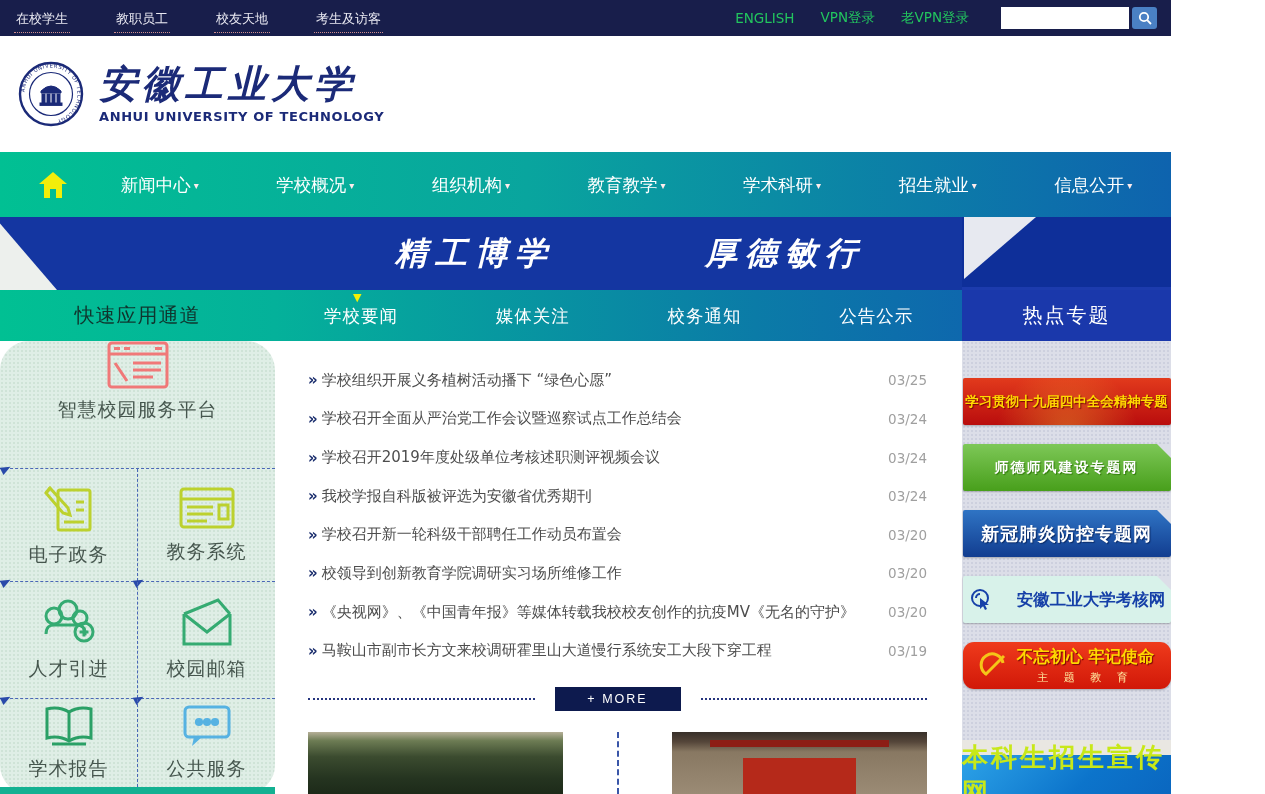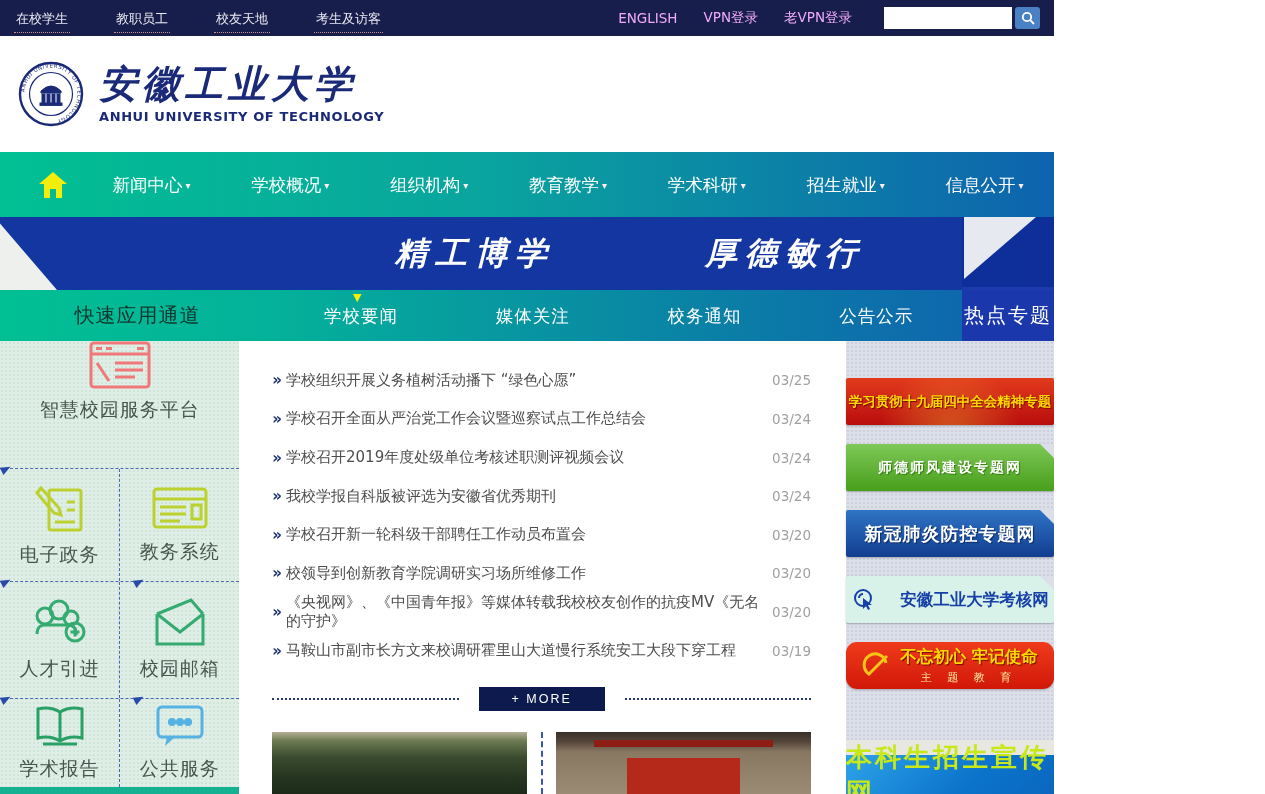--- a/index.html
+++ b/index.html
@@ -1,24 +1,24 @@
 <!DOCTYPE html>
 <html><head>
 <meta charset="utf-8">
 <style>
   * { margin:0; padding:0; box-sizing:border-box; }
   body { font-family:"DejaVu Sans","Liberation Sans",sans-serif; background:#fff; }
-  .page { width:1054px; height:794px; position:relative; overflow:hidden; background:#fff; }
+  .page { width:1171px; height:794px; position:relative; overflow:hidden; background:#fff; }
 
   
   .topbar { height:36px; background:#181e4b; display:flex; align-items:center; padding:0 14px; }
   .topbar-left { display:flex; gap:44px; }
   .toplink { color:#e9e9f2; font-size:13px; padding:7px 2px 4px; border-bottom:1px dotted #cf8d8d; cursor:pointer; }
   .topbar-right { margin-left:auto; display:flex; align-items:center; gap:26px; }
-  .toplink2 { color:#f0abfc; font-size:13.5px; cursor:pointer; }
+  .toplink2 { color:#22c55e; font-size:13.5px; cursor:pointer; }
   .searchwrap { display:flex; align-items:center; margin-left:6px; }
   .search-input { width:128px; height:22px; border:none; background:#fff; outline:none; padding:0 6px; font-size:12px; }
   .search-btn { width:25px; height:22px; margin-left:3px; background:#4a80c4; border:none; border-radius:3px; display:flex; align-items:center; justify-content:center; cursor:pointer; }
 
   
   .header { height:116px; background:#fff; display:flex; align-items:center; padding-left:18px; }
   .seal { width:66px; height:66px; margin-right:15px; }
   .uni-cn { font-family:"DejaVu Serif","Liberation Serif",serif; font-size:38px; font-weight:bold; font-style:italic; color:#1b2a78; letter-spacing:5px; line-height:1.05; }
   .uni-en { font-size:13px; font-weight:bold; color:#1b2a78; letter-spacing:0.6px; margin-top:5px; }
 
@@ -44,21 +44,21 @@
   .quick-channel { width:275px; background:linear-gradient(90deg,#01c093,#04b19a); color:#10342d; font-size:20px; display:flex; align-items:center; justify-content:center; letter-spacing:1px; }
   .tabs { width:687px; background:linear-gradient(90deg,#04b19a 0%,#0b7ba7 70%,#0e68ad 100%); display:flex; }
   .tab { flex:1; display:flex; align-items:center; justify-content:center; color:#fff; font-size:17.5px; cursor:pointer; letter-spacing:1px; }
   .active-marker { position:absolute; left:353px; top:1px; color:#f3ef06; font-size:11px; }
   .hot-topics { flex:1; background:#1a38ab; color:#fff; font-size:20px; display:flex; align-items:center; justify-content:center; letter-spacing:2px; }
 
   
   .content { height:453px; display:flex; }
 
   
-  .sidebar { width:275px; background-color:#dfeee6; background-image:radial-gradient(#cfe3d7 1px,transparent 1px); background-size:4px 4px; display:flex; flex-direction:column; }
+  .sidebar { width:275px; background-color:#dfeee6; background-image:radial-gradient(#cfe3d7 1px,transparent 1px); background-size:4px 4px; display:flex; flex-direction:column;border-radius:29px; }
   .s-row { position:relative; border-bottom:1px dashed #4a67b6; }
   .s-row1 { height:128px; }
   .s-row2 { height:113px; display:flex; }
   .s-row3 { height:117px; display:flex; }
   .s-row4 { height:88px; display:flex; border-bottom:none; }
   .s-cell { flex:1; display:flex; flex-direction:column; align-items:center; justify-content:center; cursor:pointer; gap:8px; }
   .s-cell.divider { border-right:1px dashed #4a67b6; }
   .s-label { font-size:19px; color:#46564e; letter-spacing:1px; }
   .corner-arrow { position:absolute; bottom:-5px; width:0; height:0; border-style:solid; border-width:4px 0 4px 10px; border-color:transparent transparent transparent #2a4aaa; transform:rotate(-28deg); }
   .ca-left { left:1px; } .ca-mid { left:134px; }

